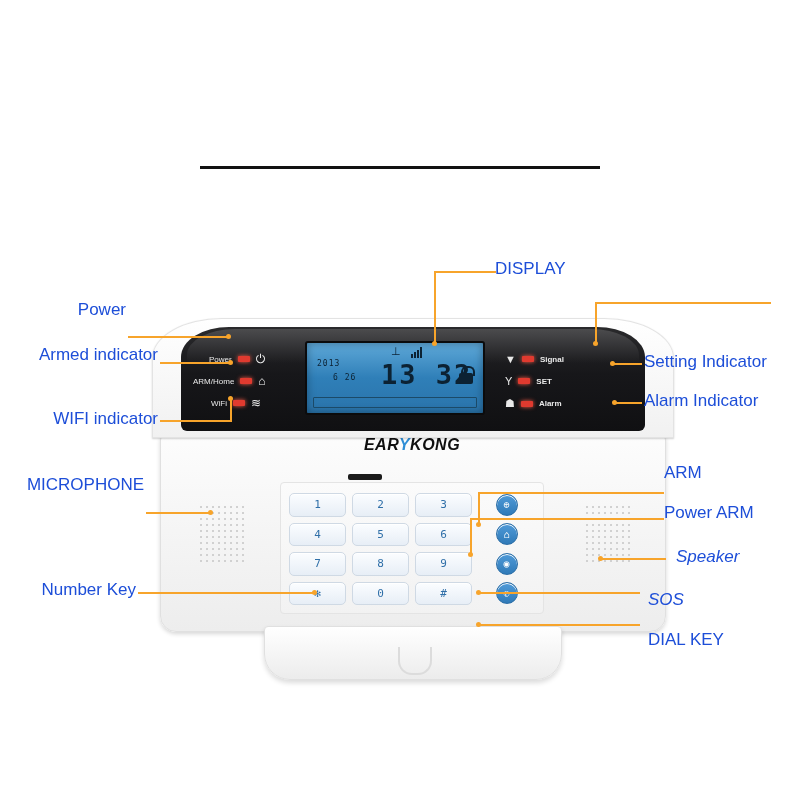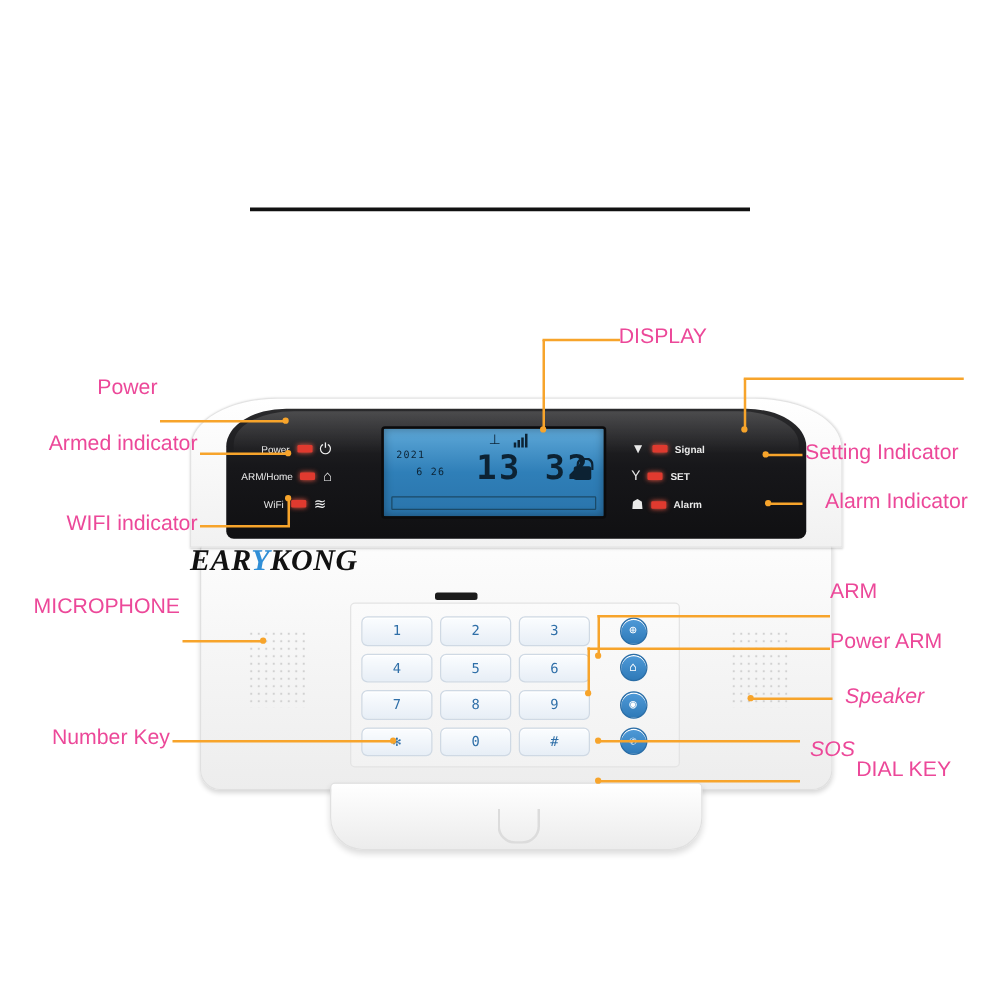--- a/index.html
+++ b/index.html
@@ -15,21 +15,21 @@
     position:absolute;left:0;top:96px;width:800px;text-align:center;
     font-size:42px;font-weight:bold;color:#111;letter-spacing:0.5px;
     font-family:"Liberation Serif", serif;
   }
   .title-rule{
     position:absolute;left:200px;top:166px;width:400px;height:3px;background:#111;
   }
 
   
   .lbl{
-    position:absolute;color:#ec4899;font-size:17px;white-space:nowrap;
+    position:absolute;color:#1d4ed8;font-size:17px;white-space:nowrap;
   }
   .lbl.r{transform:translateX(-100%);}
 
   
   .ln{position:absolute;background:#F7A42B;}
   .lnh{height:2px;}
   .lnv{width:2px;}
   .dot{position:absolute;width:5px;height:5px;border-radius:50%;background:#F7A42B;}
 
   
@@ -100,23 +100,23 @@
   .ricon{font-size:11px;color:#e9e9e9;}
 
   
   .lower{
     position:absolute;left:8px;top:112px;width:504px;height:200px;
     background:linear-gradient(#fdfdfd,#ededed);
     border:1px solid #e0e0e0;border-radius:10px 10px 16px 16px;
     box-shadow:0 2px 4px rgba(0,0,0,.16);
   }
   .brand{
-    position:absolute;left:0;top:118px;width:520px;text-align:left;
-    font-size:24px;font-weight:bold;font-style:italic;color:#111;letter-spacing:0.5px;
-    font-family:Liberation Serif, serif;
+    position:absolute;left:0;top:118px;width:520px;text-align:center;
+    font-size:16px;font-weight:bold;font-style:italic;color:#111;letter-spacing:0.5px;
+    font-family:Liberation Sans, sans-serif;
   }
   .brand .y{color:#2f8ed6;}
 
   
   .grille{
     position:absolute;width:46px;height:62px;
     background-image:radial-gradient(#cfcfcf 1px, rgba(0,0,0,0) 1.2px);
     background-size:6px 6px;opacity:.95;
   }
   .grille.l{left:46px;top:186px;}
@@ -245,21 +245,21 @@
 
       <div class="lcd">
         <div class="lcd-in">
           <span class="lcd-ant">⊥</span>
           <span class="bars">
             <i style="height:4px"></i>
               <i style="height:6px"></i>
               <i style="height:8px"></i>
               <i style="height:11px"></i>
           </span>
-          <div class="lcd-small lcd-d1">2021</div>
+          <div class="lcd-small lcd-d1">2013</div>
           <div class="lcd-small lcd-d2">6 26</div>
           <div class="lcd-time">13 32</div>
           <div class="lcd-lock"></div>
           <div class="lcd-bottom"></div>
         </div>
       </div>
     </div>
   </div>
 
   <div class="ln lnv" style="left:434px;top:272px;height:72px;"></div>
@@ -304,26 +304,26 @@
   <div class="dot" style="left:598px;top:556px;"></div>
 
   <div class="ln lnh" style="left:478px;top:592px;width:162px;"></div>
   <div class="dot" style="left:476px;top:590px;"></div>
 
   <div class="ln lnh" style="left:478px;top:624px;width:162px;"></div>
   <div class="dot" style="left:476px;top:622px;"></div>
 
   <div class="lbl" style="left:495px;top:259px;">DISPLAY</div>
   <div class="lbl" style="left:644px;top:352px;">Setting Indicator</div>
-  <div class="lbl" style="left:644px;top:391px;margin-left:16px;">Alarm Indicator</div>
+  <div class="lbl" style="left:644px;top:391px;">Alarm Indicator</div>
   <div class="lbl" style="left:664px;top:463px;">ARM</div>
   <div class="lbl" style="left:664px;top:503px;">Power ARM</div>
   <div class="lbl" style="left:676px;top:547px;font-style:italic;">Speaker</div>
   <div class="lbl" style="left:648px;top:590px;font-style:italic;">SOS</div>
-  <div class="lbl" style="left:648px;top:606px;margin-left:37px;">DIAL KEY</div>
+  <div class="lbl" style="left:648px;top:630px;">DIAL KEY</div>
 
   <div class="lbl r" style="left:126px;top:300px;">Power</div>
   <div class="lbl r" style="left:158px;top:345px;">Armed indicator</div>
   <div class="lbl r" style="left:158px;top:409px;">WIFI indicator</div>
   <div class="lbl r" style="left:144px;top:475px;">MICROPHONE</div>
   <div class="lbl r" style="left:136px;top:580px;">Number Key</div>
 
 </div>
 
 </body></html>

